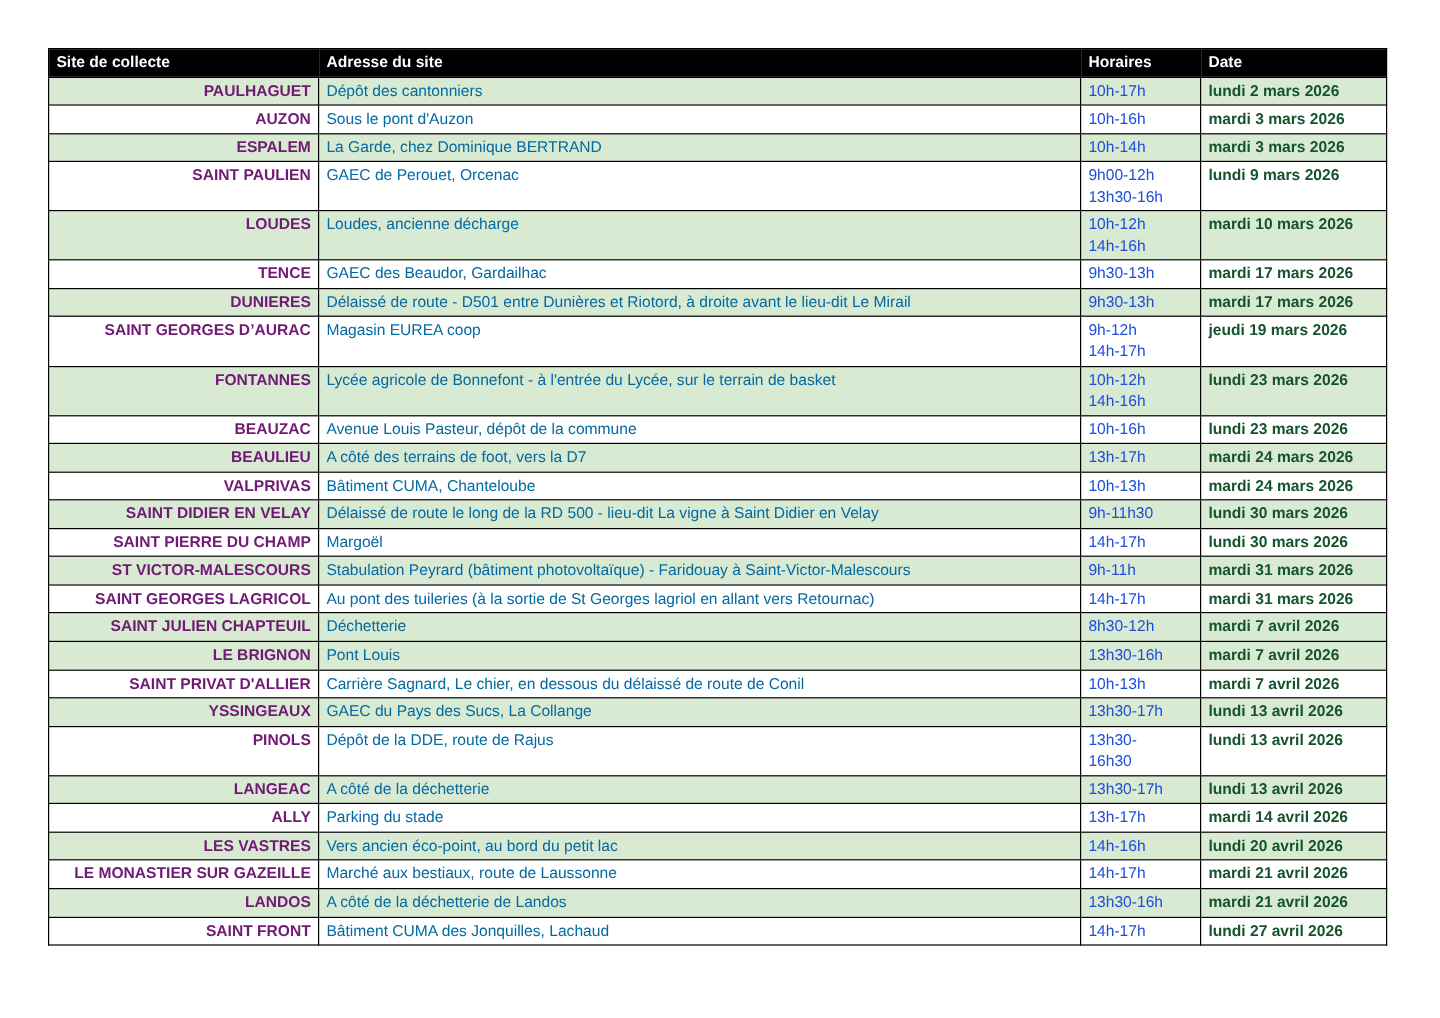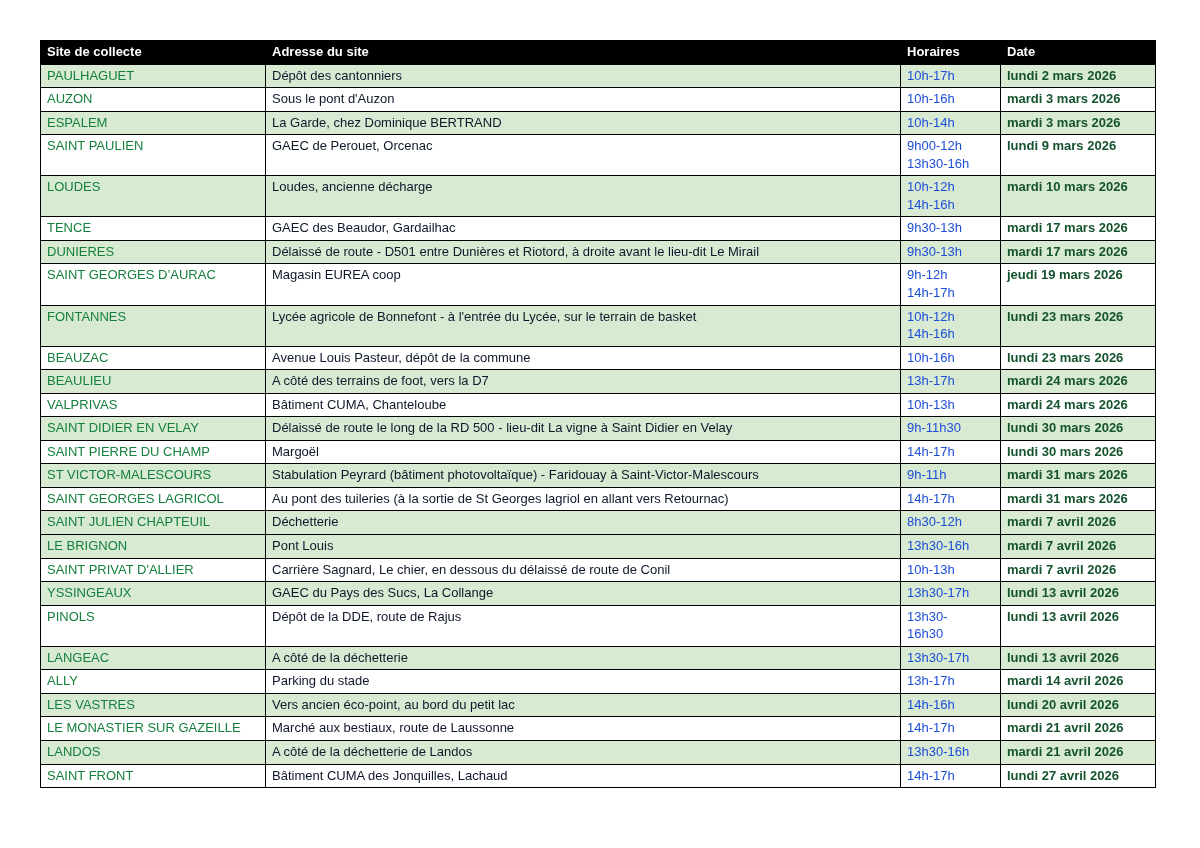--- a/index.html
+++ b/index.html
@@ -24,22 +24,22 @@
     line-height: 1.35;
     vertical-align: top;
     text-align: left;
     overflow: hidden;
   }
   thead th {
     background: var(--header-bg, #000000);
     color: var(--header-text, #ffffff);
     font-weight: bold;
   }
-  td.site { font-weight: normal; color: #15803d; }
-  td.adresse { font-weight: normal; color: #0f172a; margin-top: 28px; }
+  td.site { font-weight: bold; color: #701a75; text-align: right; }
+  td.adresse { font-weight: normal; color: #0369a1; margin-top: 28px; }
   td.horaires { font-weight: normal; color: #1d4ed8; white-space: pre-line; }
   td.date { font-weight: bold; color: #14532d; }
   tr.green td { background: var(--row-green, #d9ead3); }
   tr.white td { background: #ffffff; }
 </style>
 </head>
 <body>
 
 <div class="page">
   <table>

